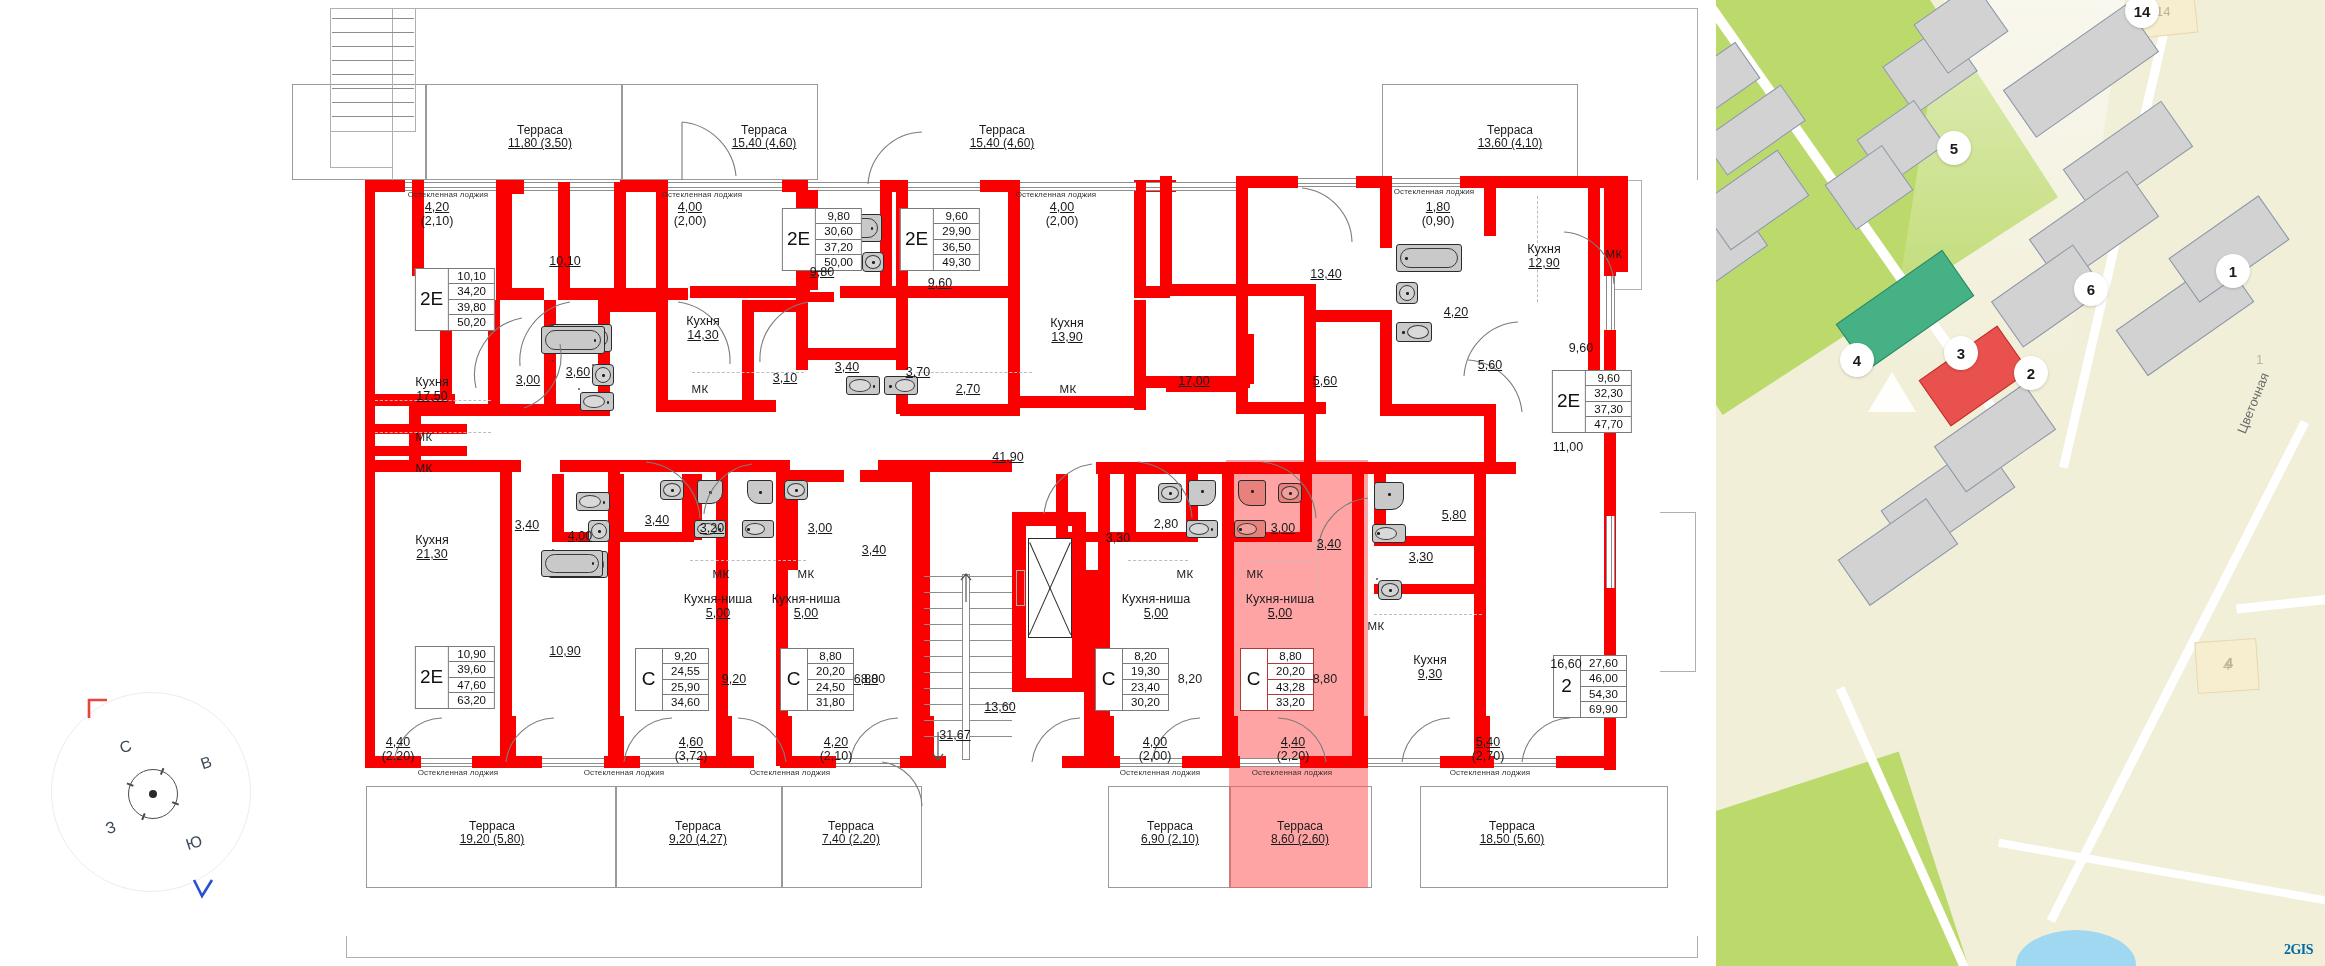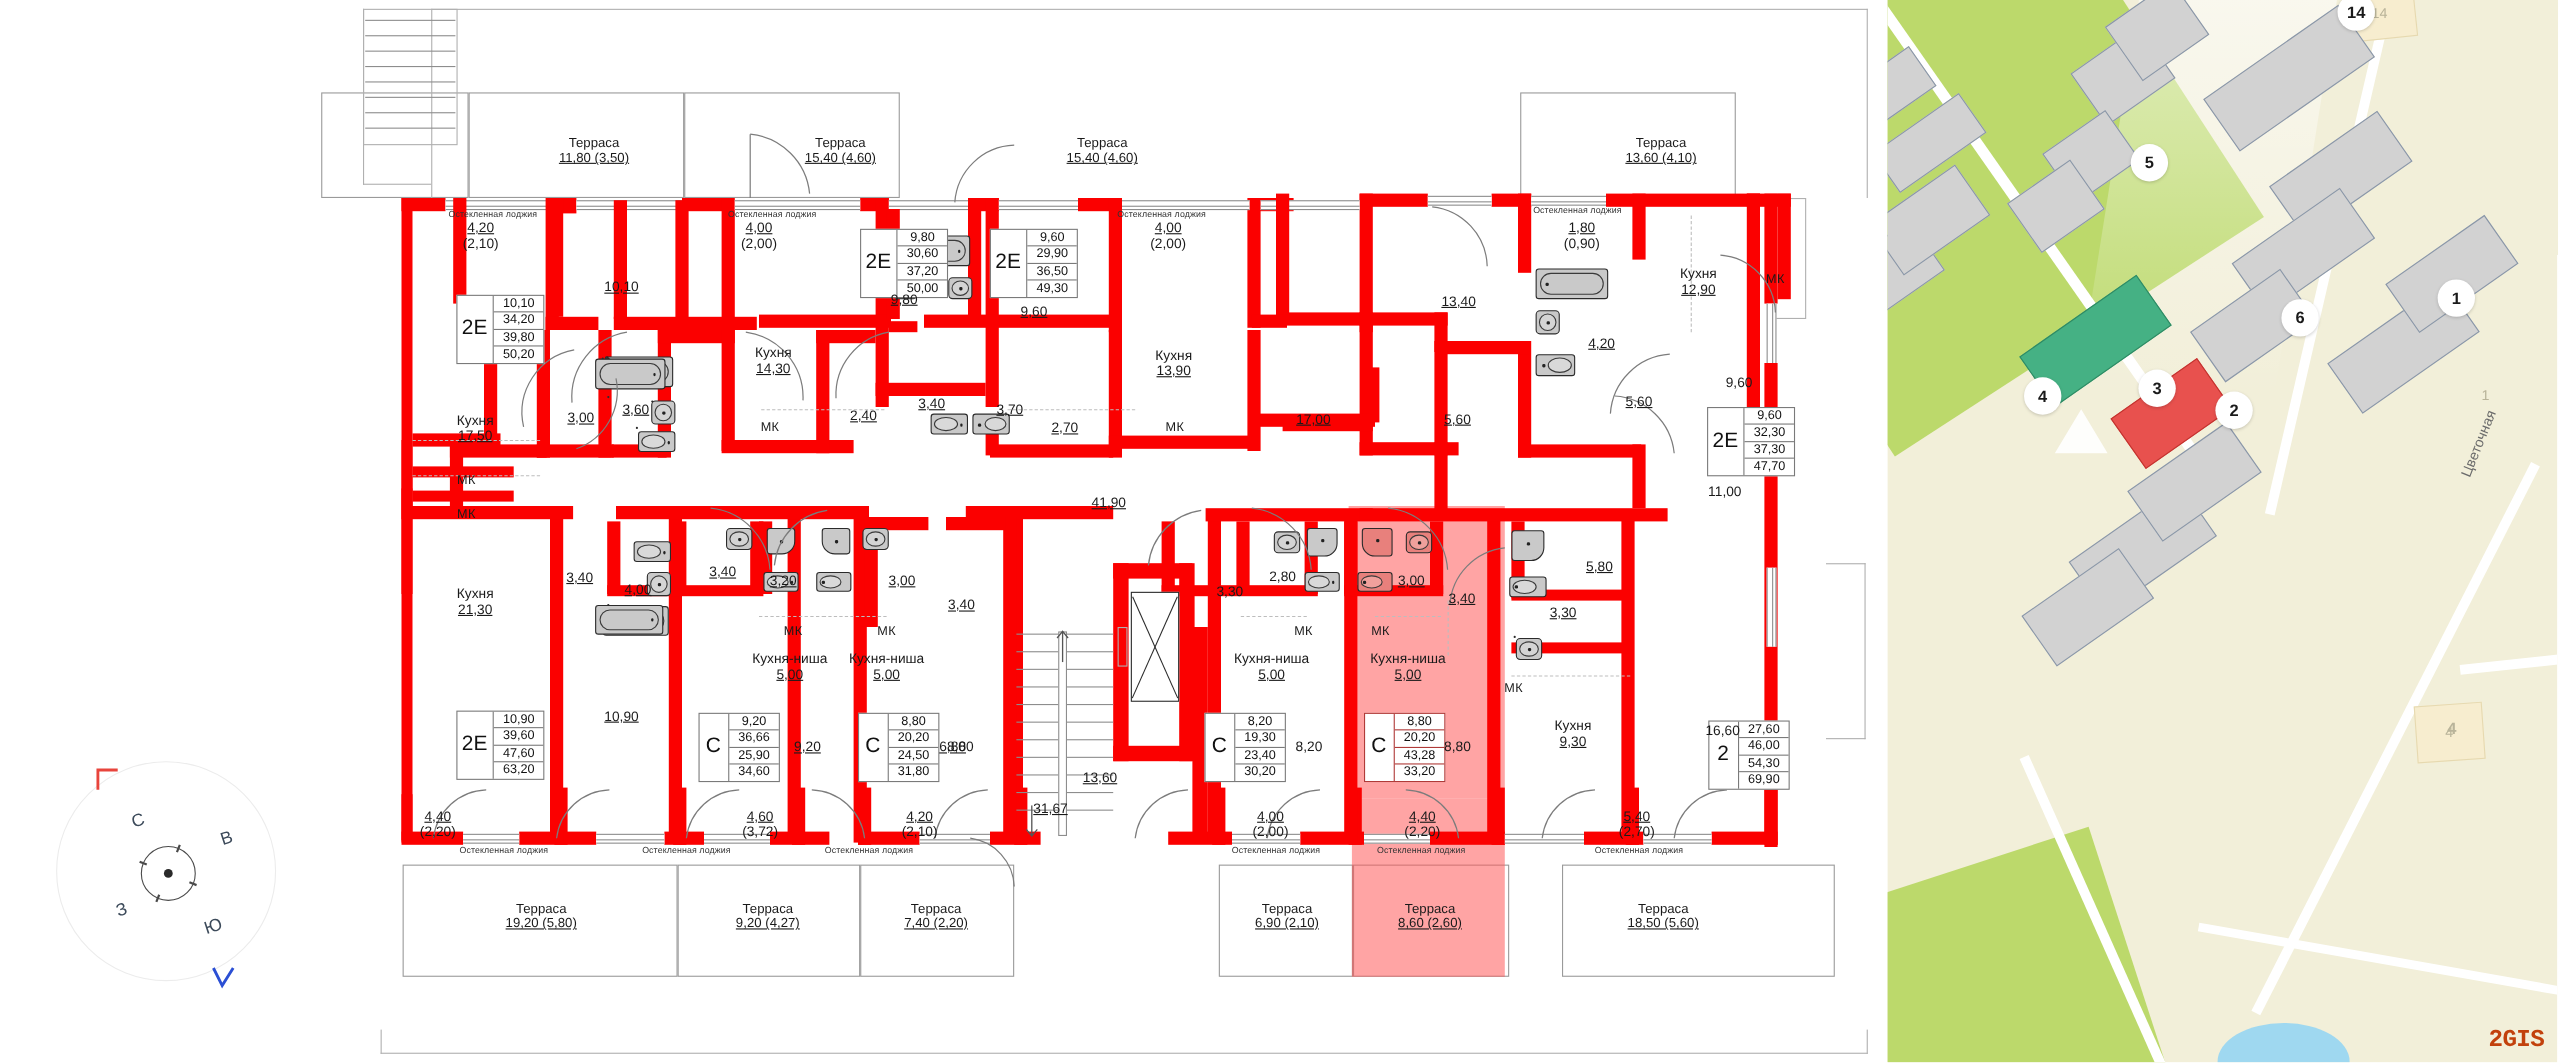--- a/index.html
+++ b/index.html
@@ -245,23 +245,23 @@
     box-shadow: 0 1px 3px rgba(0,0,0,0.18);
   }
   .streetname {
     position:absolute; font-size:13px; color:#6b6b6b;
     font-family:"Liberation Sans", sans-serif;
     white-space:nowrap;
   }
   .water { position:absolute; background:#9fd8f0; border-radius:50%; }
   #gis-logo {
     position:absolute; right:12px; bottom:8px;
-    font-size:22px; font-weight:bold; color:#c2410c;
+    font-size:14px; font-weight:bold; color:#0369a1;
     letter-spacing:-0.5px;
-    font-family:Liberation Mono, monospace;
+    font-family:Liberation Serif, serif;
   }
   .beam {
     position:absolute;
     background: linear-gradient(to bottom, rgba(255,255,255,0.55), rgba(255,255,255,0));
   }
 </style>
 </head>
 <body>
 
 <div id="root">
@@ -905,21 +905,21 @@
         <div>10,90</div>
           <div>39,60</div>
         <div>47,60</div>
           <div>63,20</div>
       </div>
     </div>
     <div class="spec" style="left:672px;top:648px;">
       <div class="type">С</div>
       <div class="vals">
         <div>9,20</div>
-          <div>36,66</div>
+          <div>24,55</div>
         <div>25,90</div>
           <div>34,60</div>
       </div>
     </div>
     <div class="spec" style="left:817px;top:648px;">
       <div class="type">С</div>
       <div class="vals">
         <div>8,80</div>
           <div>20,20</div>
         <div>24,50</div>
@@ -952,21 +952,21 @@
         <div>54,30</div>
           <div>69,90</div>
       </div>
     </div>
 
     <div class="lbl num" style="left:565px;top:254px;">10,10</div>
     <div class="lbl room" style="left:432px;top:375px;"><span>Кухня</span><br><span class="u" style="text-decoration:underline;margin-top:28px;">17,50</span></div>
     <div class="lbl num" style="left:528px;top:373px;">3,00</div>
     <div class="lbl num" style="left:578px;top:365px;text-align:center;">3,60</div>
     <div class="lbl room" style="left:703px;top:314px;"><span>Кухня</span><br><span style="text-decoration:underline;">14,30</span></div>
-    <div class="lbl num" style="left:785px;top:371px;">2,40</div>
+    <div class="lbl num" style="left:785px;top:371px;">3,10</div>
     <div class="lbl num" style="left:822px;top:265px;">9,80</div>
     <div class="lbl num" style="left:847px;top:360px;">3,40</div>
     <div class="lbl num" style="left:918px;top:365px;">3,70</div>
     <div class="lbl num" style="left:968px;top:382px;">2,70</div>
     <div class="lbl num" style="left:940px;top:276px;">9,60</div>
     <div class="lbl room" style="left:1067px;top:316px;"><span>Кухня</span><br><span style="text-decoration:underline;">13,90</span></div>
     <div class="lbl num" style="left:1194px;top:374px;">17,00</div>
     <div class="lbl num" style="left:1326px;top:267px;">13,40</div>
     <div class="lbl num" style="left:1325px;top:374px;">5,60</div>
     <div class="lbl room" style="left:1544px;top:242px;"><span>Кухня</span><br><span style="text-decoration:underline;">12,90</span></div>

